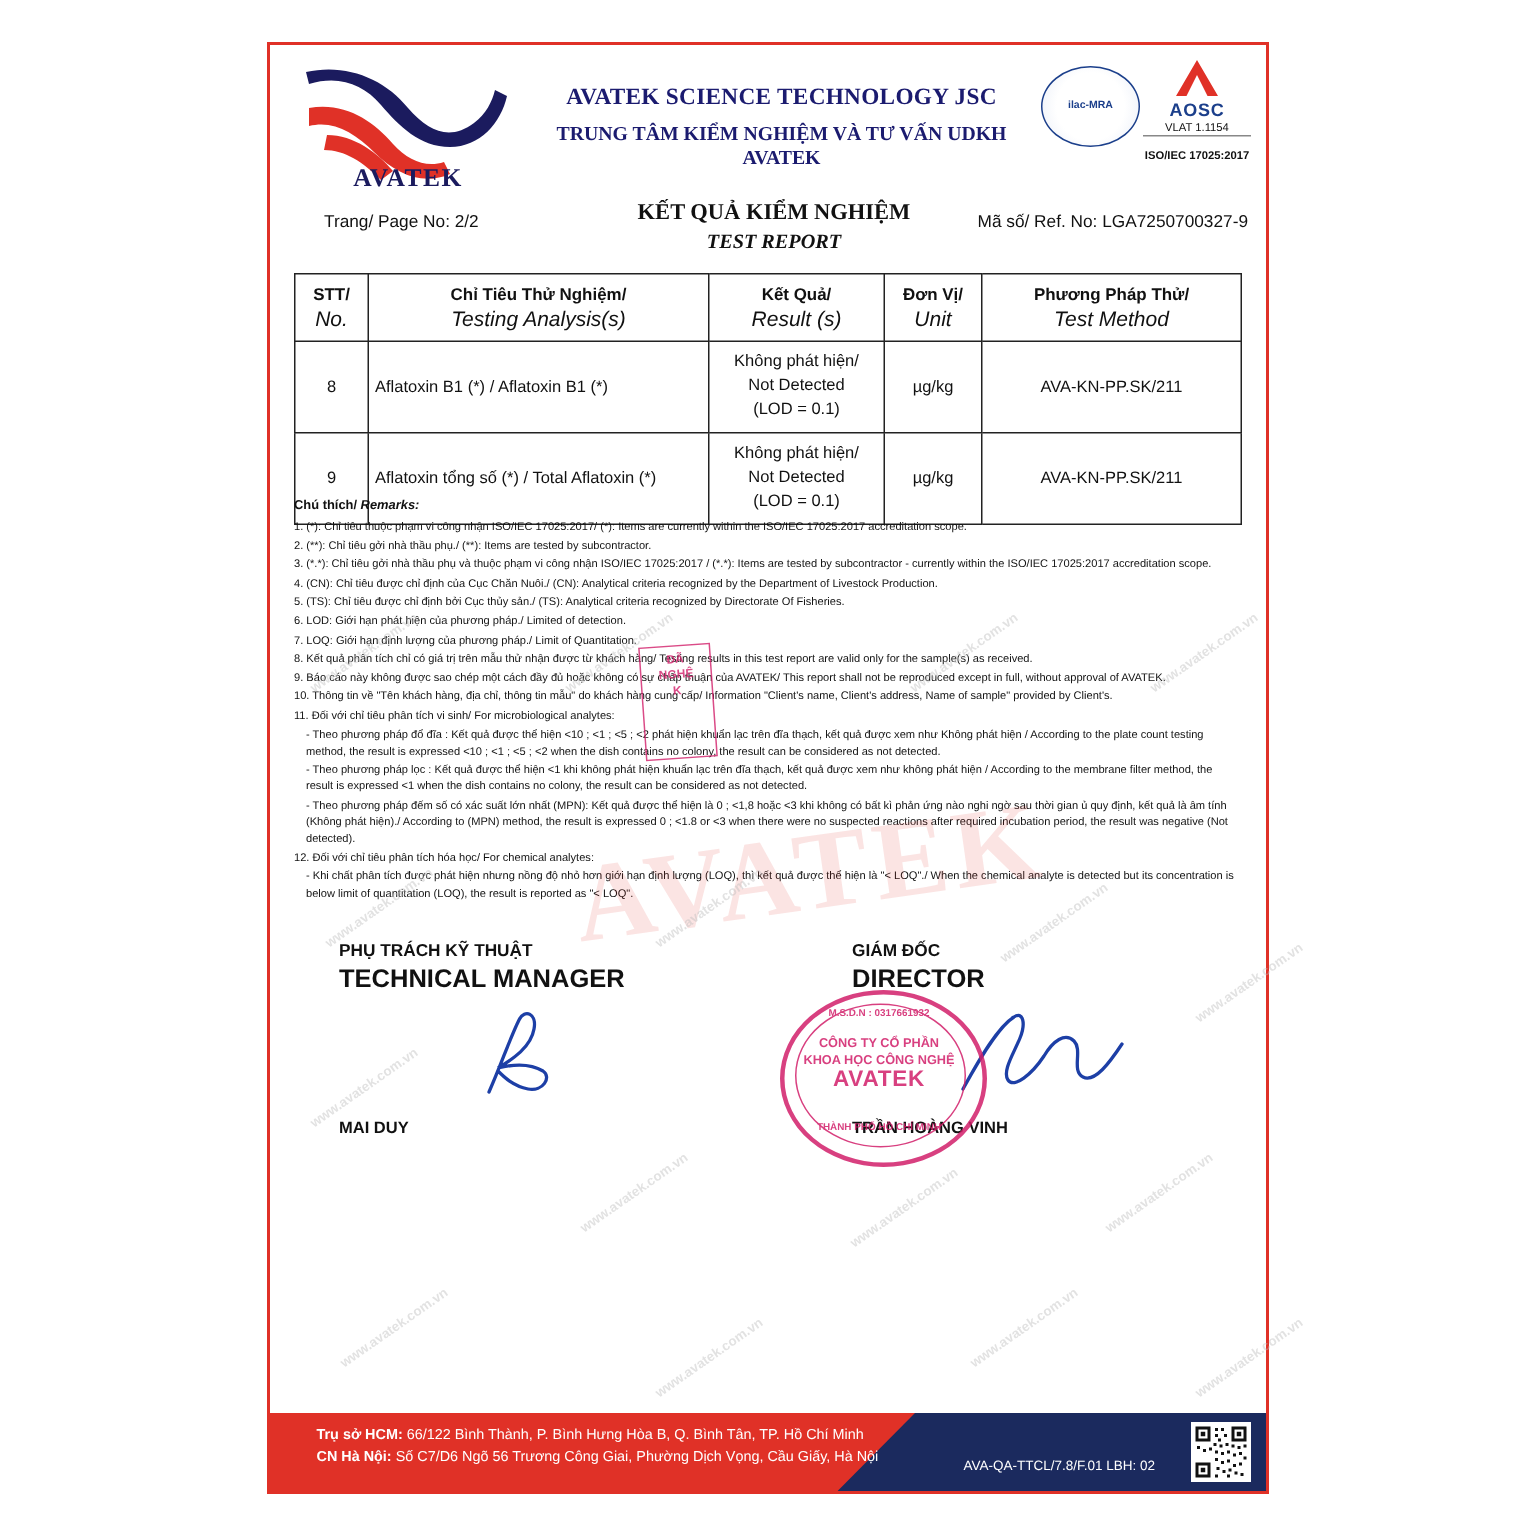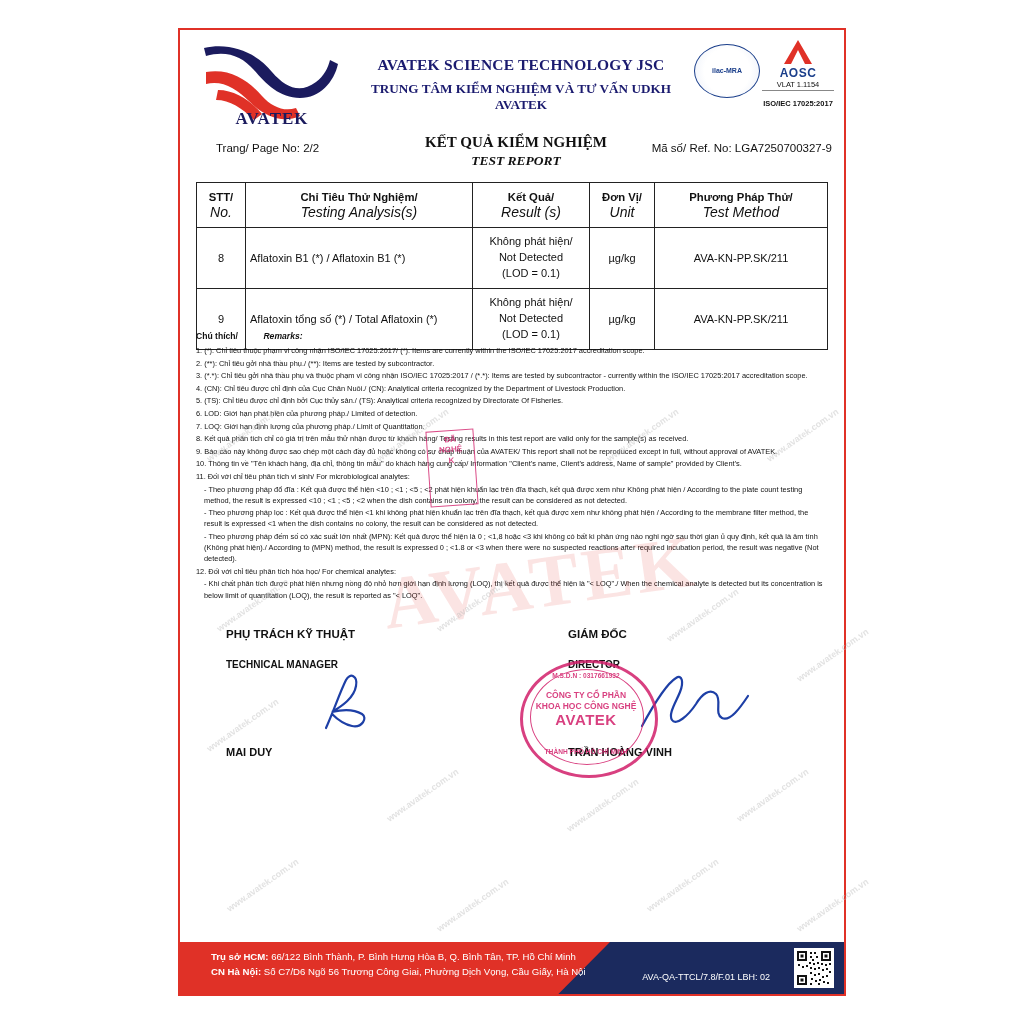--- a/index.html
+++ b/index.html
@@ -95,34 +95,34 @@
   td.result{text-align:center;width:108px;line-height:1.45;}
   td.unit{text-align:center;width:56px;}
   td.method{text-align:center;width:auto;}
   tr.datarow td{height:54px;}
   
   .remarks{
     position:absolute;left:196px;top:330px;width:632px;
     font-size:7.4px;line-height:1.5;color:#111;
   }
   .remarks .head{font-size:8.6px;font-weight:bold;margin-bottom:2px;}
-  .remarks .head i{margin-left:23px;}
+  .remarks .head i{}
   .remarks p{margin:0 0 1.5px 0;}
   .remarks .ind{padding-left:8px;}
   
   .signs{
     position:absolute;left:196px;top:628px;width:632px;height:140px;
   }
   .sig{
     position:absolute;width:250px;text-align:left;
   }
   .sig.left{left:30px;top:0;}
   .sig.right{right:10px;top:0;}
   .sig .l1{font-size:11.5px;font-weight:bold;}
-  .sig .l2{font-size:10px;font-weight:bold;margin-top:19px;}
+  .sig .l2{font-size:17px;font-weight:bold;margin-top:3px;}
   .sig .nm{position:absolute;left:0;top:118px;width:100%;font-size:11px;font-weight:bold;}
   .scribble{position:absolute;left:50%;top:42px;transform:translateX(-50%);}
   
   .stamp{
     position:absolute;left:520px;top:660px;width:132px;height:112px;
     opacity:.85;
   }
   .stamp-ellipse{
     position:absolute;left:0;top:0;width:132px;height:112px;
     border:3px solid #d21f6a;border-radius:50%;

